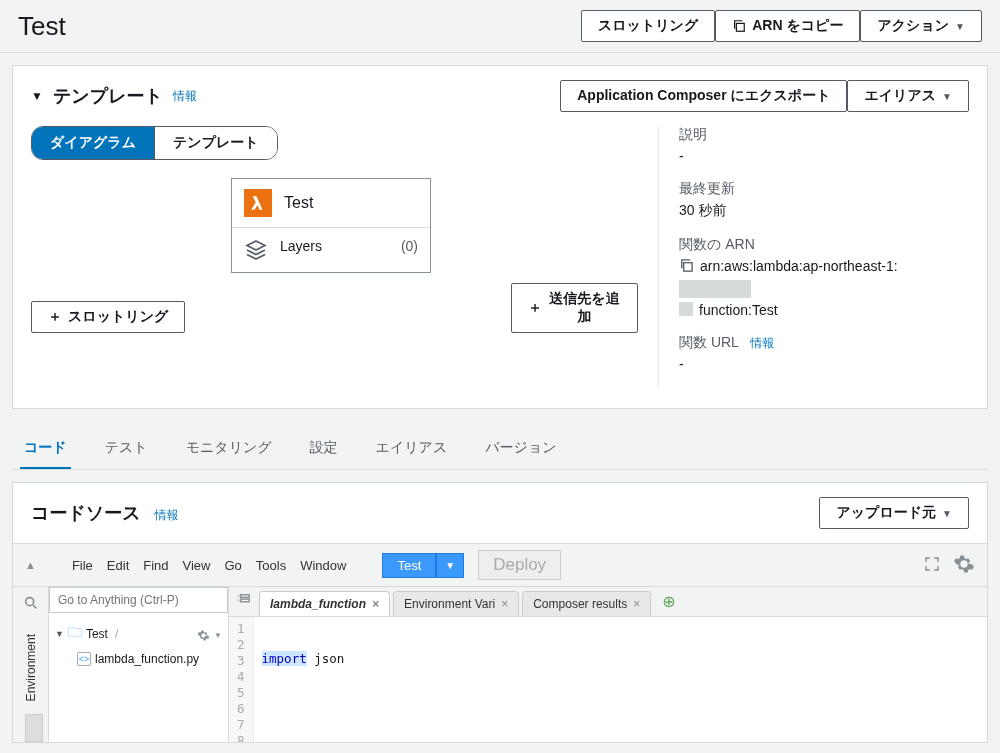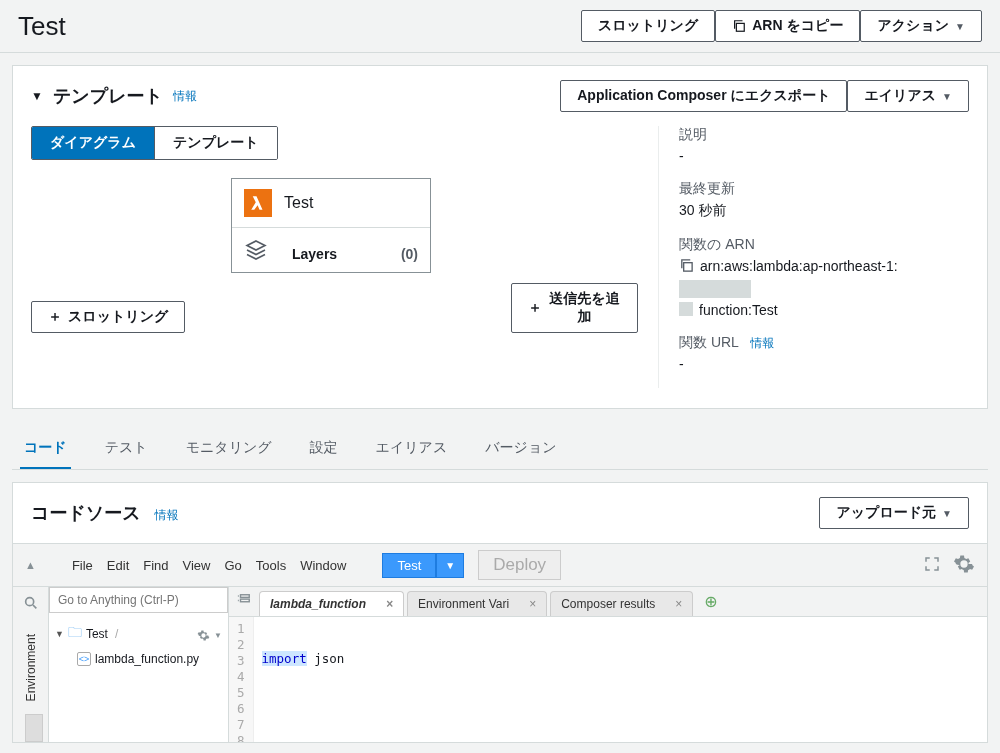--- a/index.html
+++ b/index.html
@@ -62,21 +62,21 @@
   .overview-body { display: flex; gap: 20px; }
   .overview-left {
     flex: 1;
     border-right: 1px solid #eaeded;
     padding-right: 20px;
     position: relative;
     min-height: 230px;
   }
   .overview-right { width: 290px; font-size: 14px; }
 
-  .view-toggle { display: inline-flex; border: 1px solid #545b64; border-radius: 2px; overflow: hidden; margin-bottom: 18px; }
+  .view-toggle { display: inline-flex; border: 1px solid #545b64; border-radius: 12px; overflow: hidden; margin-bottom: 18px; }
   .view-toggle button {
     padding: 7px 18px;
     font-size: 14px;
     font-weight: 700;
     border: none;
     background: #fff;
     color: #16191f;
     cursor: pointer;
   }
   .view-toggle button.active { background: #0073bb; color: #fff; }
@@ -103,24 +103,23 @@
   .lambda-icon {
     width: 28px; height: 28px;
     background: #ec7211;
     display: flex; align-items: center; justify-content: center;
     color: #fff;
   }
   .lambda-icon svg { width: 18px; height: 18px; }
   .fn-name { font-size: 16px; font-weight: 400; }
   .fn-layers {
     display: flex;
-    align-items: flex-end;
+    align-items: flex-start;
     padding: 10px 12px;
-    gap: 24px;
-    font-weight: bold;
+    gap: 12px;
   }
   .layers-icon { width: 24px; height: 24px; color: #545b64; }
   .layers-text { flex: 1; font-size: 14px; }
   .layers-count { font-size: 14px; color: #545b64; }
 
   .trigger-btn {
     position: absolute;
     left: 0; bottom: 5px;
   }
   .dest-btn {
@@ -294,21 +293,21 @@
     font-size: 12px;
   }
   .tab-scroll-ic {
     padding: 6px 8px;
     color: #879196;
     cursor: pointer;
   }
   .editor-tab {
     display: flex;
     align-items: center;
-    gap: 20px;
+    gap: 6px;
     padding: 5px 10px;
     background: #e8e8e8;
     border: 1px solid #ccc;
     border-bottom: none;
     border-top-left-radius: 4px;
     border-top-right-radius: 4px;
     margin-right: 3px;
     margin-top: 3px;
     color: #333;
     cursor: pointer;

